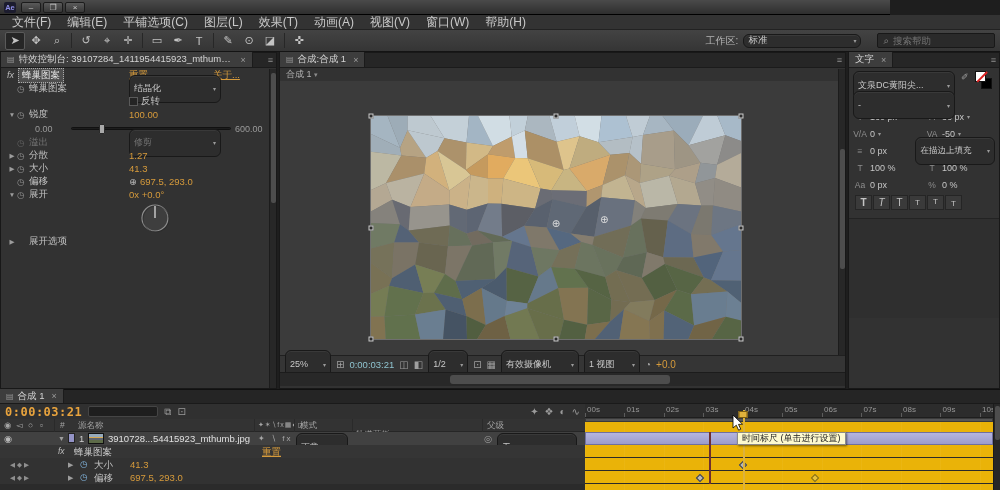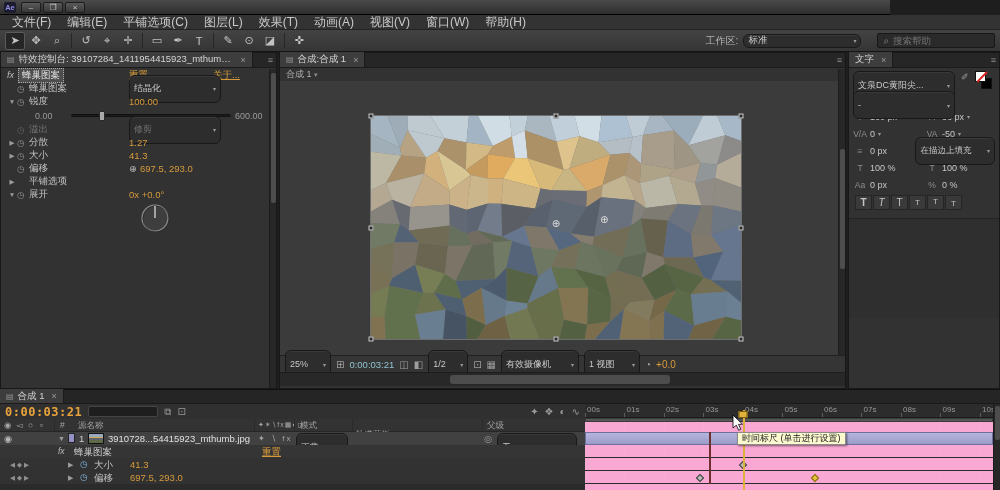--- a/index.html
+++ b/index.html
@@ -84,21 +84,21 @@
   .tl-controls{position:absolute;left:0;top:14px;width:585px;height:15px;background:#303030;display:flex;align-items:center;gap:6px;padding:0 5px}
   .bigtime{font-family:"DejaVu Sans Mono","Liberation Mono",monospace;font-size:12px;font-weight:bold;color:#e8a33d;letter-spacing:.5px}
   .tl-field{width:70px;height:11px;background:#1e1e1e;border:1px solid #454545;border-radius:2px}
   .tlicon{color:#9b9b9b;font-size:10px}
   .tl-header{position:absolute;left:0;top:29px;width:585px;height:13px;background:#333;border-bottom:1px solid #262626;font-size:8.5px;color:#a5a5a5}
   .tl-row{position:absolute;left:0;width:585px;height:13px;font-size:9.5px}
   .tl-row .cell{position:absolute;top:0;height:13px;line-height:13px;white-space:nowrap}
   .colsep{position:absolute;top:29px;width:1px;height:65px;background:#2a2a2a}
   .thumb{position:absolute;width:16px;height:11px;top:1px;border:1px solid #111;background:linear-gradient(#96aabb 0 30%,#d8a850 30% 46%,#5d6470 46% 64%,#5d6b48 64% 100%)}
   .chip{position:absolute;width:7px;height:10px;top:1px;background:#9393c6;border:1px solid #222}
-  .tl-right{position:absolute;left:585px;top:14px;width:408px;height:87px;background:#f9a8d4;overflow:hidden}
+  .tl-right{position:absolute;left:585px;top:14px;width:408px;height:87px;background:#eab308;overflow:hidden}
   .ruler{position:absolute;left:0;top:0;width:408px;height:14px;background:#2c2c2c;border-bottom:1px solid #1e1e1e}
   .ruler::after{content:"";position:absolute;left:0;bottom:0;width:100%;height:4px;background:repeating-linear-gradient(to right,#5c5c5c 0 1px,transparent 1px 39.5px)}
   .ticklbl{position:absolute;top:1px;font-size:8px;color:#979797}
   .workarea{position:absolute;left:0;top:14px;width:408px;height:4px;background:#565656;border:1px solid #3a3a3a}
   .tracks{position:absolute;left:0;top:14px;width:408px;height:73px;background:repeating-linear-gradient(to right,rgba(255,255,255,.04) 0 1px,transparent 1px 39.5px)}
   .layerbar{position:absolute;left:0;top:28px;width:408px;height:13px;background:linear-gradient(#b5b5de,#9c9ccb);border:1px solid #6f6f9e}
   .trackrow{position:absolute;left:0;width:408px;height:13px;border-bottom:1px solid #2a2a2a}
   .kf{position:absolute;width:6px;height:6px;transform:rotate(45deg);background:#b8b8b8;border:1px solid #3a3a3a}
   .kf.sel{background:#e8c23c;border-color:#806a10}
   .cti-line{position:absolute;top:6px;width:1.5px;height:81px;background:#dcb23c}
@@ -184,20 +184,29 @@
     <span class="sw">◷</span>
     <span class="pname">蜂巢图案</span>
     <span class="pval">
         <span class="dd sm" style="width:92px">
           <span style="color:#c8c8c8">结晶化</span>
           <span class="car">▾</span>
         </span>
       </span>
   </div>
 
+  <div class="ec-row">
+    <span class="exp"></span>
+      <span class="sw"></span>
+      <span class="pname"></span>
+    <span class="pval">
+        <span class="cbx"></span>
+        <span style="color:#c4c4c4">反转</span>
+      </span>
+  </div>
 
   <div class="ec-row">
     <span class="exp">▼</span>
     <span class="sw">◷</span>
     <span class="pname">锐度</span>
     <span class="pval">100.00</span>
   </div>
 
   <div class="ec-row" style="height:15px">
     <span class="sl-min">0.00</span>
@@ -236,41 +245,41 @@
   <div class="ec-row">
     <span class="exp"></span>
     <span class="sw">◷</span>
     <span class="pname">偏移</span>
     <span class="pval">
         <span style="color:#b0b0b0">⊕</span>
         <span>697.5, 293.0</span>
       </span>
   </div>
 
-  <div class="ec-row">
-    <span class="exp">▶</span>
-    <span class="sw"></span>
-    <span class="pname">平铺选项</span>
-  </div>
 
   <div class="ec-row">
     <span class="exp">▼</span>
     <span class="sw">◷</span>
     <span class="pname">展开</span>
     <span class="pval">0x +0.0°</span>
   </div>
 
   <div style="position:relative;height:34px">
     <svg class="abs" style="left:138px;top:1px" width="32" height="32">
       <circle cx="16" cy="16" r="13" fill="#3e3e3e" stroke="#8f8f8f" stroke-width="1.2"></circle>
       <circle cx="16" cy="16" r="13" fill="none" stroke="#242424" stroke-width="1" transform="translate(1,1)" opacity="0.5"></circle>
       <line x1="16" y1="16" x2="16" y2="4" stroke="#cfcfcf" stroke-width="1.4"></line>
     </svg>
   </div>
 
+  <div class="ec-row">
+    <span class="exp">▶</span>
+    <span class="sw"></span>
+    <span class="pname">展开选项</span>
+  </div>
 
   <div class="vscroll" style="right:0;top:16px;height:319px">
     <div class="vthumb" style="top:4px;height:130px"></div>
   </div>
 </div>
 
 <div class="panel" style="left:279px;top:52px;width:567px;height:337px">
   <div class="tabbar">
     <div class="tab">
       <span class="pic">▤</span>

